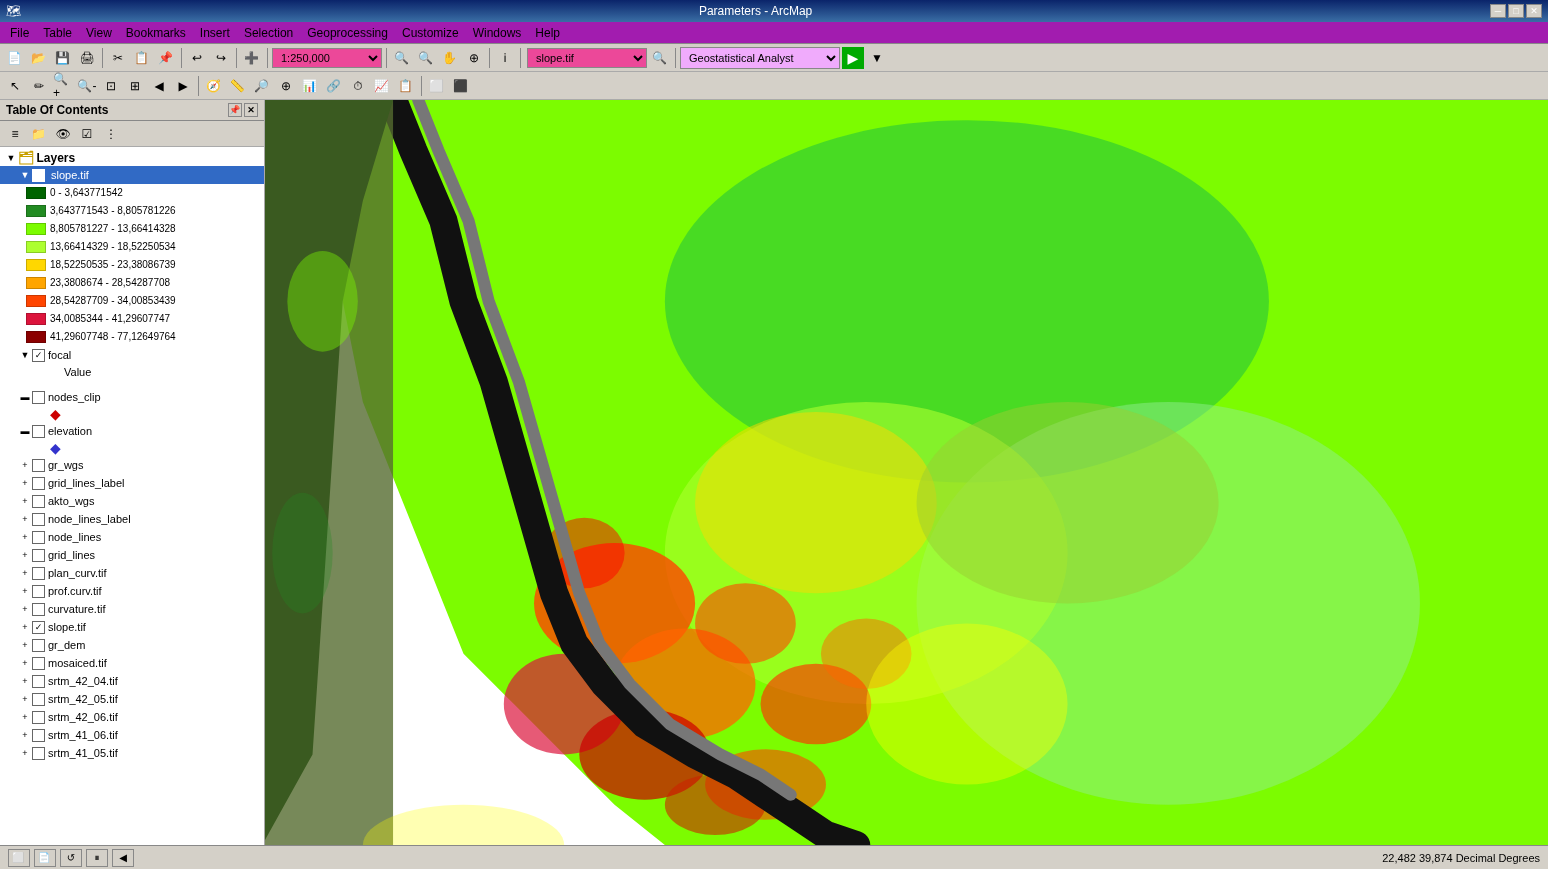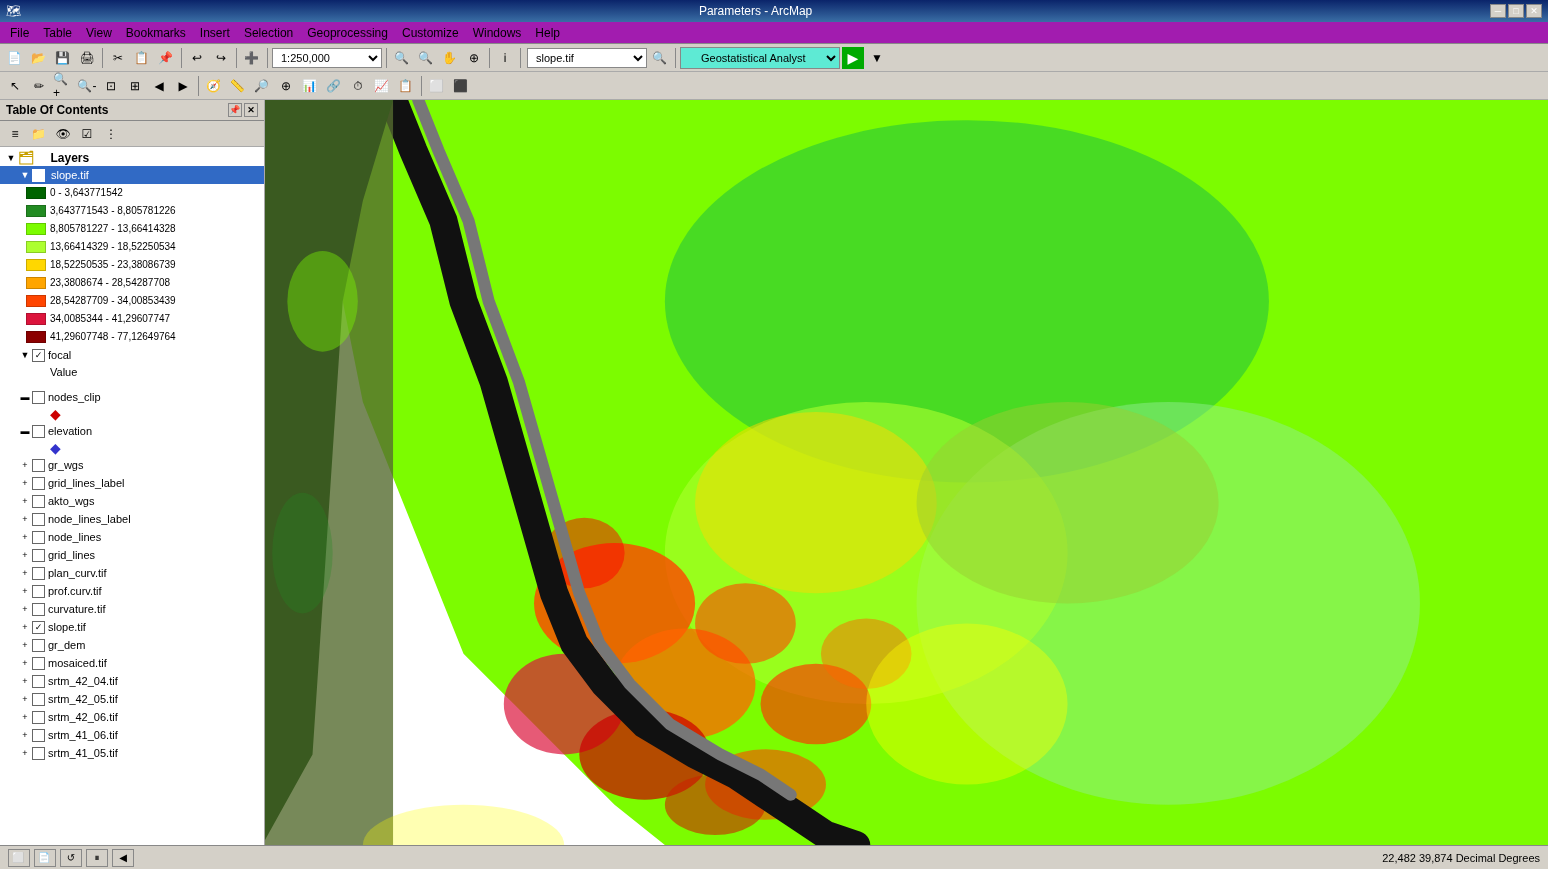--- a/index.html
+++ b/index.html
@@ -65,35 +65,35 @@
     .tb-btn {
       background: #d4d0c8;
       border: 1px solid transparent;
       width: 22px; height: 22px;
       display: flex; align-items: center; justify-content: center;
       cursor: pointer;
       font-size: 12px;
     }
     .tb-sep { width: 1px; height: 20px; background: #888; margin: 0 2px; }
     .tb-dropdown {
-      background: #ffffff;
+      background: #ec4899;
       border: 1px solid #888;
       height: 20px;
       padding: 0 4px;
       font-size: 11px;
       width: 100px;
     }
     .scale-dropdown {
       width: 110px;
     }
     .analyst-dropdown {
-      background: #5eead4;
+      background: #f0abfc;
       border: 1px solid #888;
       height: 22px;
-      padding: 0 16px;
+      padding: 0 4px;
       font-size: 11px;
       width: 160px;
       cursor: pointer;
     }
 
     
     .main-layout {
       display: flex;
       height: calc(869px - 22px - 22px - 28px - 28px - 24px);
     }
@@ -326,21 +326,21 @@
       <div class="tb-btn">📁</div>
       <div class="tb-btn">👁</div>
       <div class="tb-btn">☑</div>
       <div class="tb-btn">⋮</div>
     </div>
     <div class="toc-content">
 
       <div class="layers-root-row">
         <span class="expand-btn">▼</span>
         <span class="folder-icon">🗂</span>
-        <span style="margin-left:16px">Layers</span>
+        <span style="margin-left:2px">Layers</span>
       </div>
 
       <div class="layer-row indent1 selected">
         <span class="expand-btn">▼</span>
         <span class="cb-box cb-checked"></span>
         <span style="background:#316ac5;color:white;padding:0 3px;font-size:11px">slope.tif</span>
       </div>
 
       <div class="layer-row indent3" style="font-size:10px">
         <span class="legend-swatch" style="background:#006400"></span>
@@ -377,21 +377,21 @@
       <div class="layer-row indent3" style="font-size:10px">
         <span class="legend-swatch" style="background:#8B0000"></span>
         <span>41,29607748 - 77,12649764</span>
       </div>
 
       <div class="layer-row indent1">
         <span class="expand-btn">▼</span>
         <span class="cb-box cb-checked"></span>
         <span>focal</span>
       </div>
-      <div style="padding-left:50px; font-size:11px; line-height:16px;">
+      <div style="padding-left:64px; font-size:11px; line-height:16px;">
         <div>Value</div>
       </div>
       <div style="height:8px"></div>
 
       <div class="layer-row indent1">
         <span class="expand-btn">▬</span>
         <span class="cb-box"></span>
         <span>nodes_clip</span>
       </div>
       <div style="padding-left:50px">

